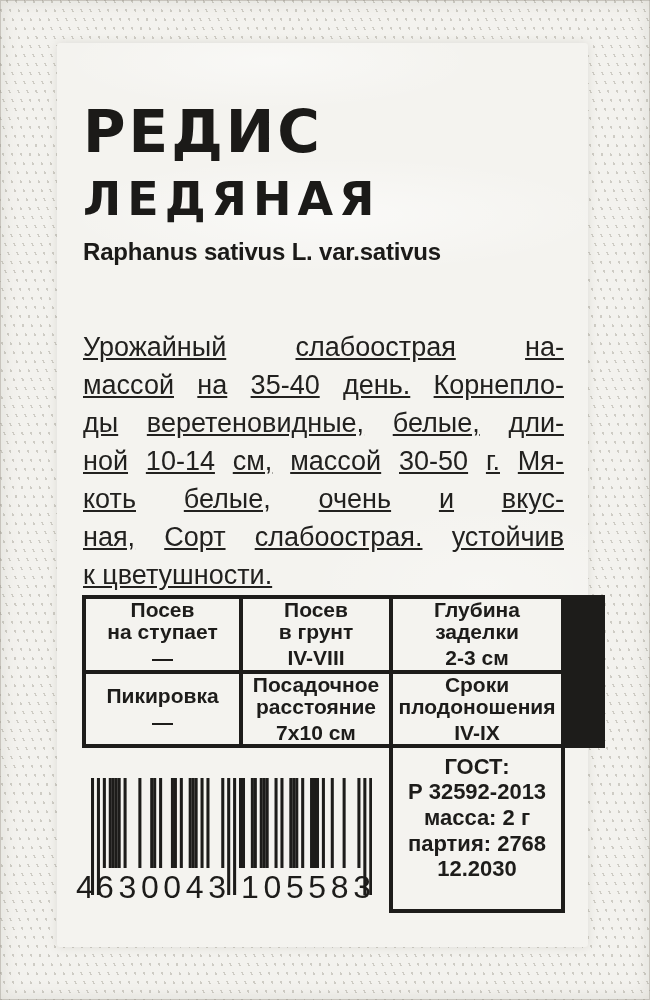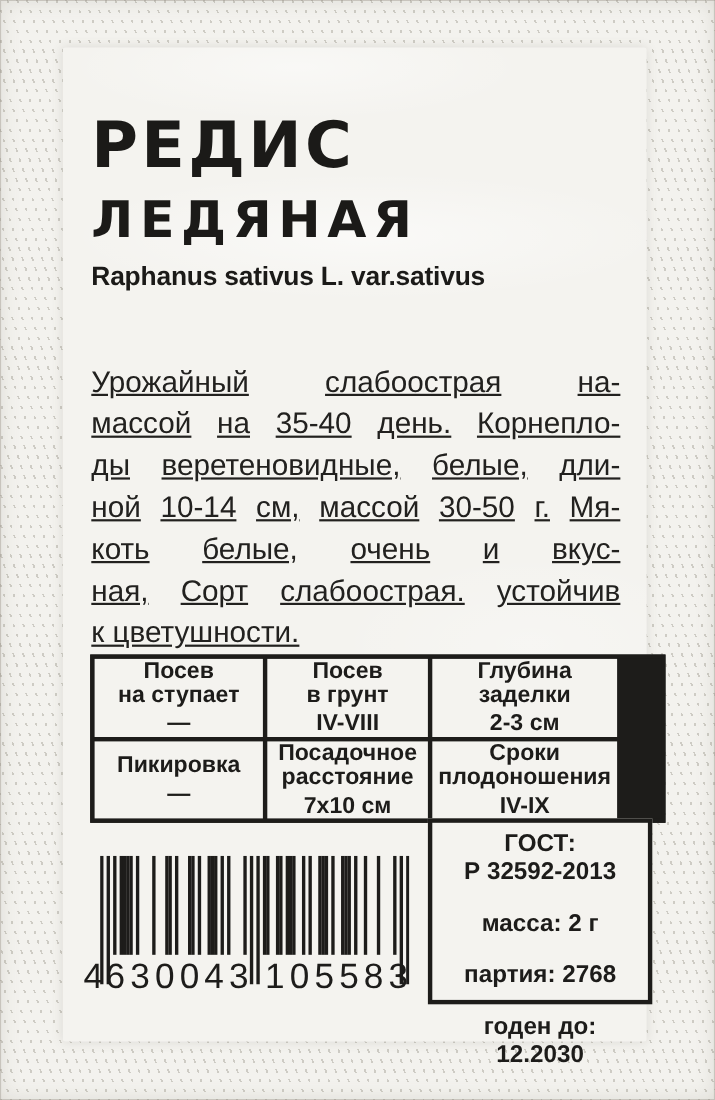--- a/index.html
+++ b/index.html
@@ -44,26 +44,26 @@
     display:grid;grid-template-columns:153px 146px 168px;grid-template-rows:1fr 1fr;gap:4px;
   }
   .cell{
     background:#f4f3ef;display:flex;flex-direction:column;
     justify-content:center;align-items:center;text-align:center;
     font-weight:bold;font-size:21px;line-height:22px;color:#1d1c1a;
   }
   .cell .val{margin-top:4px;}
   
   .infobox{
-    position:absolute;left:332px;top:701px;width:204px;height:169px;
+    position:absolute;left:332px;top:701px;width:176px;height:169px;
     box-sizing:border-box;border:4px solid #1d1c1a;background:#f4f3ef;
     text-align:center;font-weight:bold;font-size:22px;line-height:25px;
     padding-top:6px;color:#1d1c1a;
   }
-  .ib-line.g{margin-top:22px;}
+  .ib-line.g{margin-top:1px;}
   
   .barcode{position:absolute;left:34px;top:735px;width:281px;height:132px;}
   .barcode svg{display:block;}
   .bc-digits{
     position:absolute;top:93px;left:0;width:281px;height:34px;
     font-size:32px;line-height:32px;color:#1d1c1a;
   }
   .bc-first{position:absolute;left:-15px;top:0;}
   .bc-group{position:absolute;top:0;display:flex;justify-content:space-between;}
   .bc-left{left:5px;width:130px;}
@@ -224,18 +224,17 @@
             <span>3</span>
           </span>
       </div>
     </div>
 
     <div class="infobox">
       <div class="ib-line">ГОСТ:</div>
       <div class="ib-line">Р 32592-2013</div>
       <div class="ib-line g">масса: 2 г</div>
       <div class="ib-line g">партия: 2768</div>
-      <div class="ib-line g">годен до:</div>
       <div class="ib-line">12.2030</div>
     </div>
 
   </div>
 </div>
 
 </body></html>

